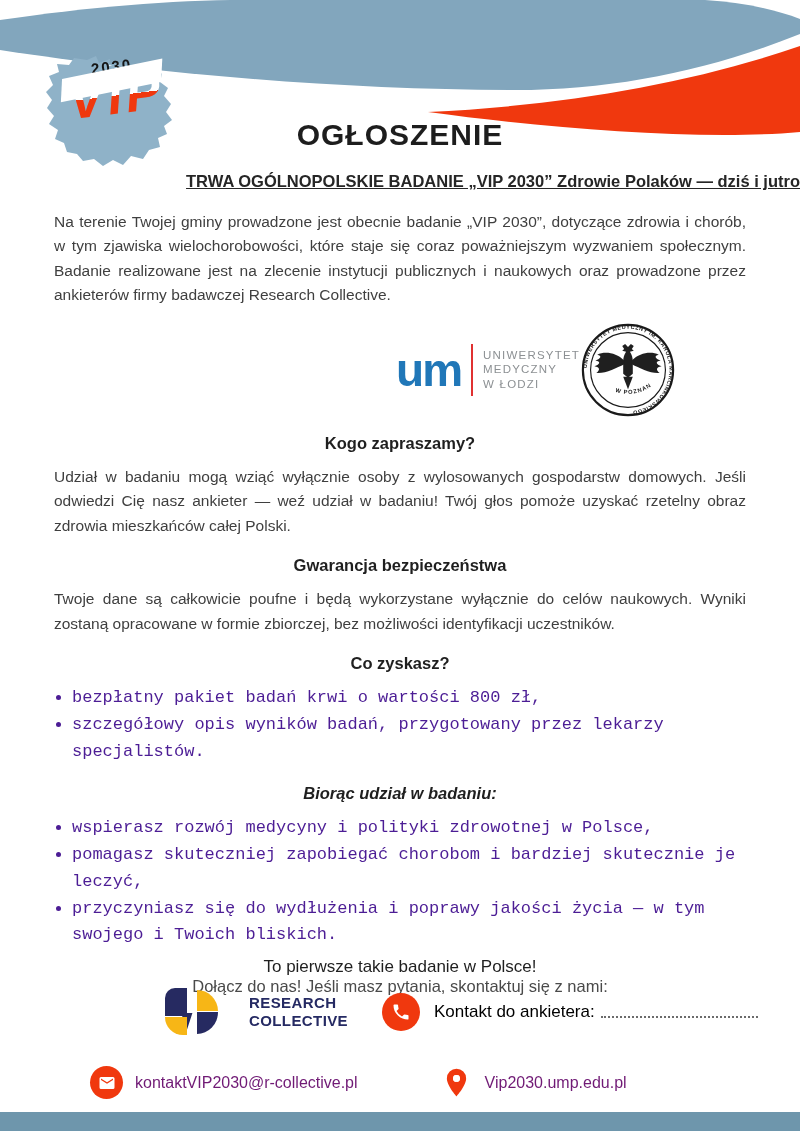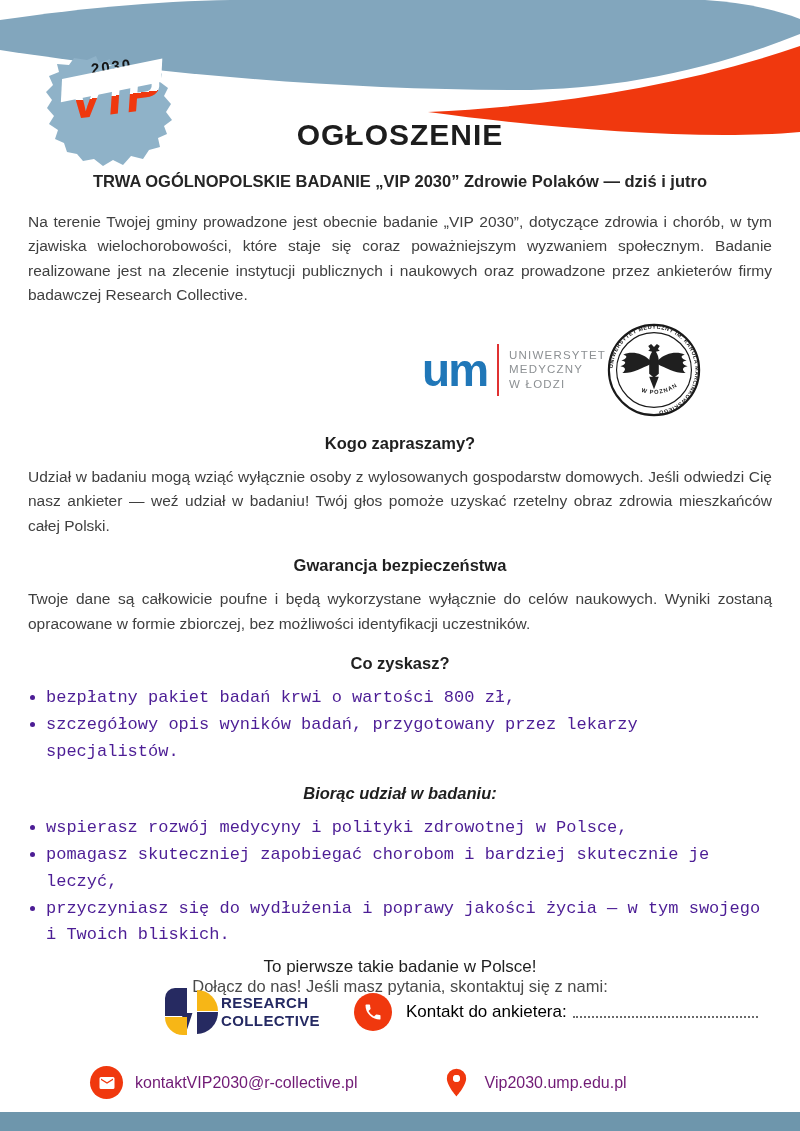--- a/index.html
+++ b/index.html
@@ -6,25 +6,25 @@
   html,body { background:#ffffff; }
   body { font-family: "Liberation Sans", "DejaVu Sans", sans-serif; color:#3d3d3d; }
   .page { position:relative; width:800px; height:1131px; margin:0 auto; background:#fff; overflow:hidden; }
 
   
   .header { position:relative; height:200px; }
   .waves { position:absolute; top:0; left:0; width:800px; height:160px; display:block; }
   .vip-logo { position:absolute; left:30px; top:26px; width:168px; height:150px; }
   .page-title { position:absolute; top:118px; left:0; width:100%; text-align:center;
                 font-size:30px; font-weight:800; letter-spacing:1px; color:#1d1d1d; }
-  .page-subtitle { position:absolute; top:172px; left:0; width:100%; text-align:center;
-                   font-size:16.5px; font-weight:700; color:#262626; }
-
-  
-  .content { padding:0 28px; }
+  .page-subtitle { position:absolute; top:172px; left:0; width:100%; text-align:right;
+                   font-size:16.5px; font-weight:700; color:#262626;text-decoration:underline; }
+
+  
+  .content { padding:0 54px; }
   .para { font-size:15.5px; line-height:1.58; text-align:justify; color:#3f3f3f; margin-top:10px; }
 
   
   .partners { display:flex; align-items:center; justify-content:flex-end;
               margin:14px 70px 0 70px; height:96px; }
   .um-logo { display:flex; align-items:center; gap:10px; }
   .um-mark { font-size:46px; font-weight:800; color:#2077b8; letter-spacing:-2px; line-height:1; }
   .um-divider { width:2px; height:52px; background:#e03131; }
   .um-text { font-size:11.5px; letter-spacing:1.2px; color:#8c9093; line-height:1.3; }
   .seal { width:96px; height:96px; }
@@ -37,21 +37,21 @@
   
   .sec-heading { text-align:center; font-size:16.5px; font-weight:800; color:#1f1f1f; margin:18px 0 12px 0; }
   .sec-heading.first { margin-top:16px; }
   ul.bullets { margin:0 0 0 18px; list-style:disc; }
   ul.bullets li { font-size:17px; line-height:1.58; color:#4c1d95;font-family:Liberation Mono, monospace; }
   .closing-heading { text-align:center; font-size:17px; font-weight:400; color:#1f1f1f; margin-top:8px; }
   .closing-line { text-align:center; font-size:16.5px; color:#4a4a4a; }
 
   
   .contact-row { position:absolute; top:988px; left:40px; right:42px; display:flex; align-items:center; }
-  .rc-logo { display:flex; align-items:center; gap:0; margin-left:88px;padding-left:37px; }
+  .rc-logo { display:flex; align-items:center; gap:28px; margin-left:88px;padding-left:37px; }
   .rc-mark { position:relative; width:56px; height:47px; }
   .rc-mark div { position:absolute; }
   .rc-a1 { left:0; top:0; width:22px; height:28px; background:#262a61; border-radius:10px 0 0 0; }
   .rc-leg { left:15px; top:25px; width:9px; height:21px; background:#262a61; transform:skewX(-18deg); }
   .rc-a2 { left:0; top:29px; width:22px; height:18px; background:#f7b616; border-radius:0 0 0 18px; }
   .rc-b1 { left:32px; top:2px; width:21px; height:21px; background:#f7b616; border-radius:0 100% 0 0; }
   .rc-b2 { left:32px; top:24px; width:21px; height:22px; background:#262a61; border-radius:0 0 100% 0; }
   .rc-word { font-size:15px; font-weight:800; color:#252a63; letter-spacing:0.4px; line-height:1.2; }
   .phone-group { display:flex; align-items:center; flex:1; margin-left:34px; }
   .round-icon { width:38px; height:38px; border-radius:50%; background:#f0380e; display:flex;

